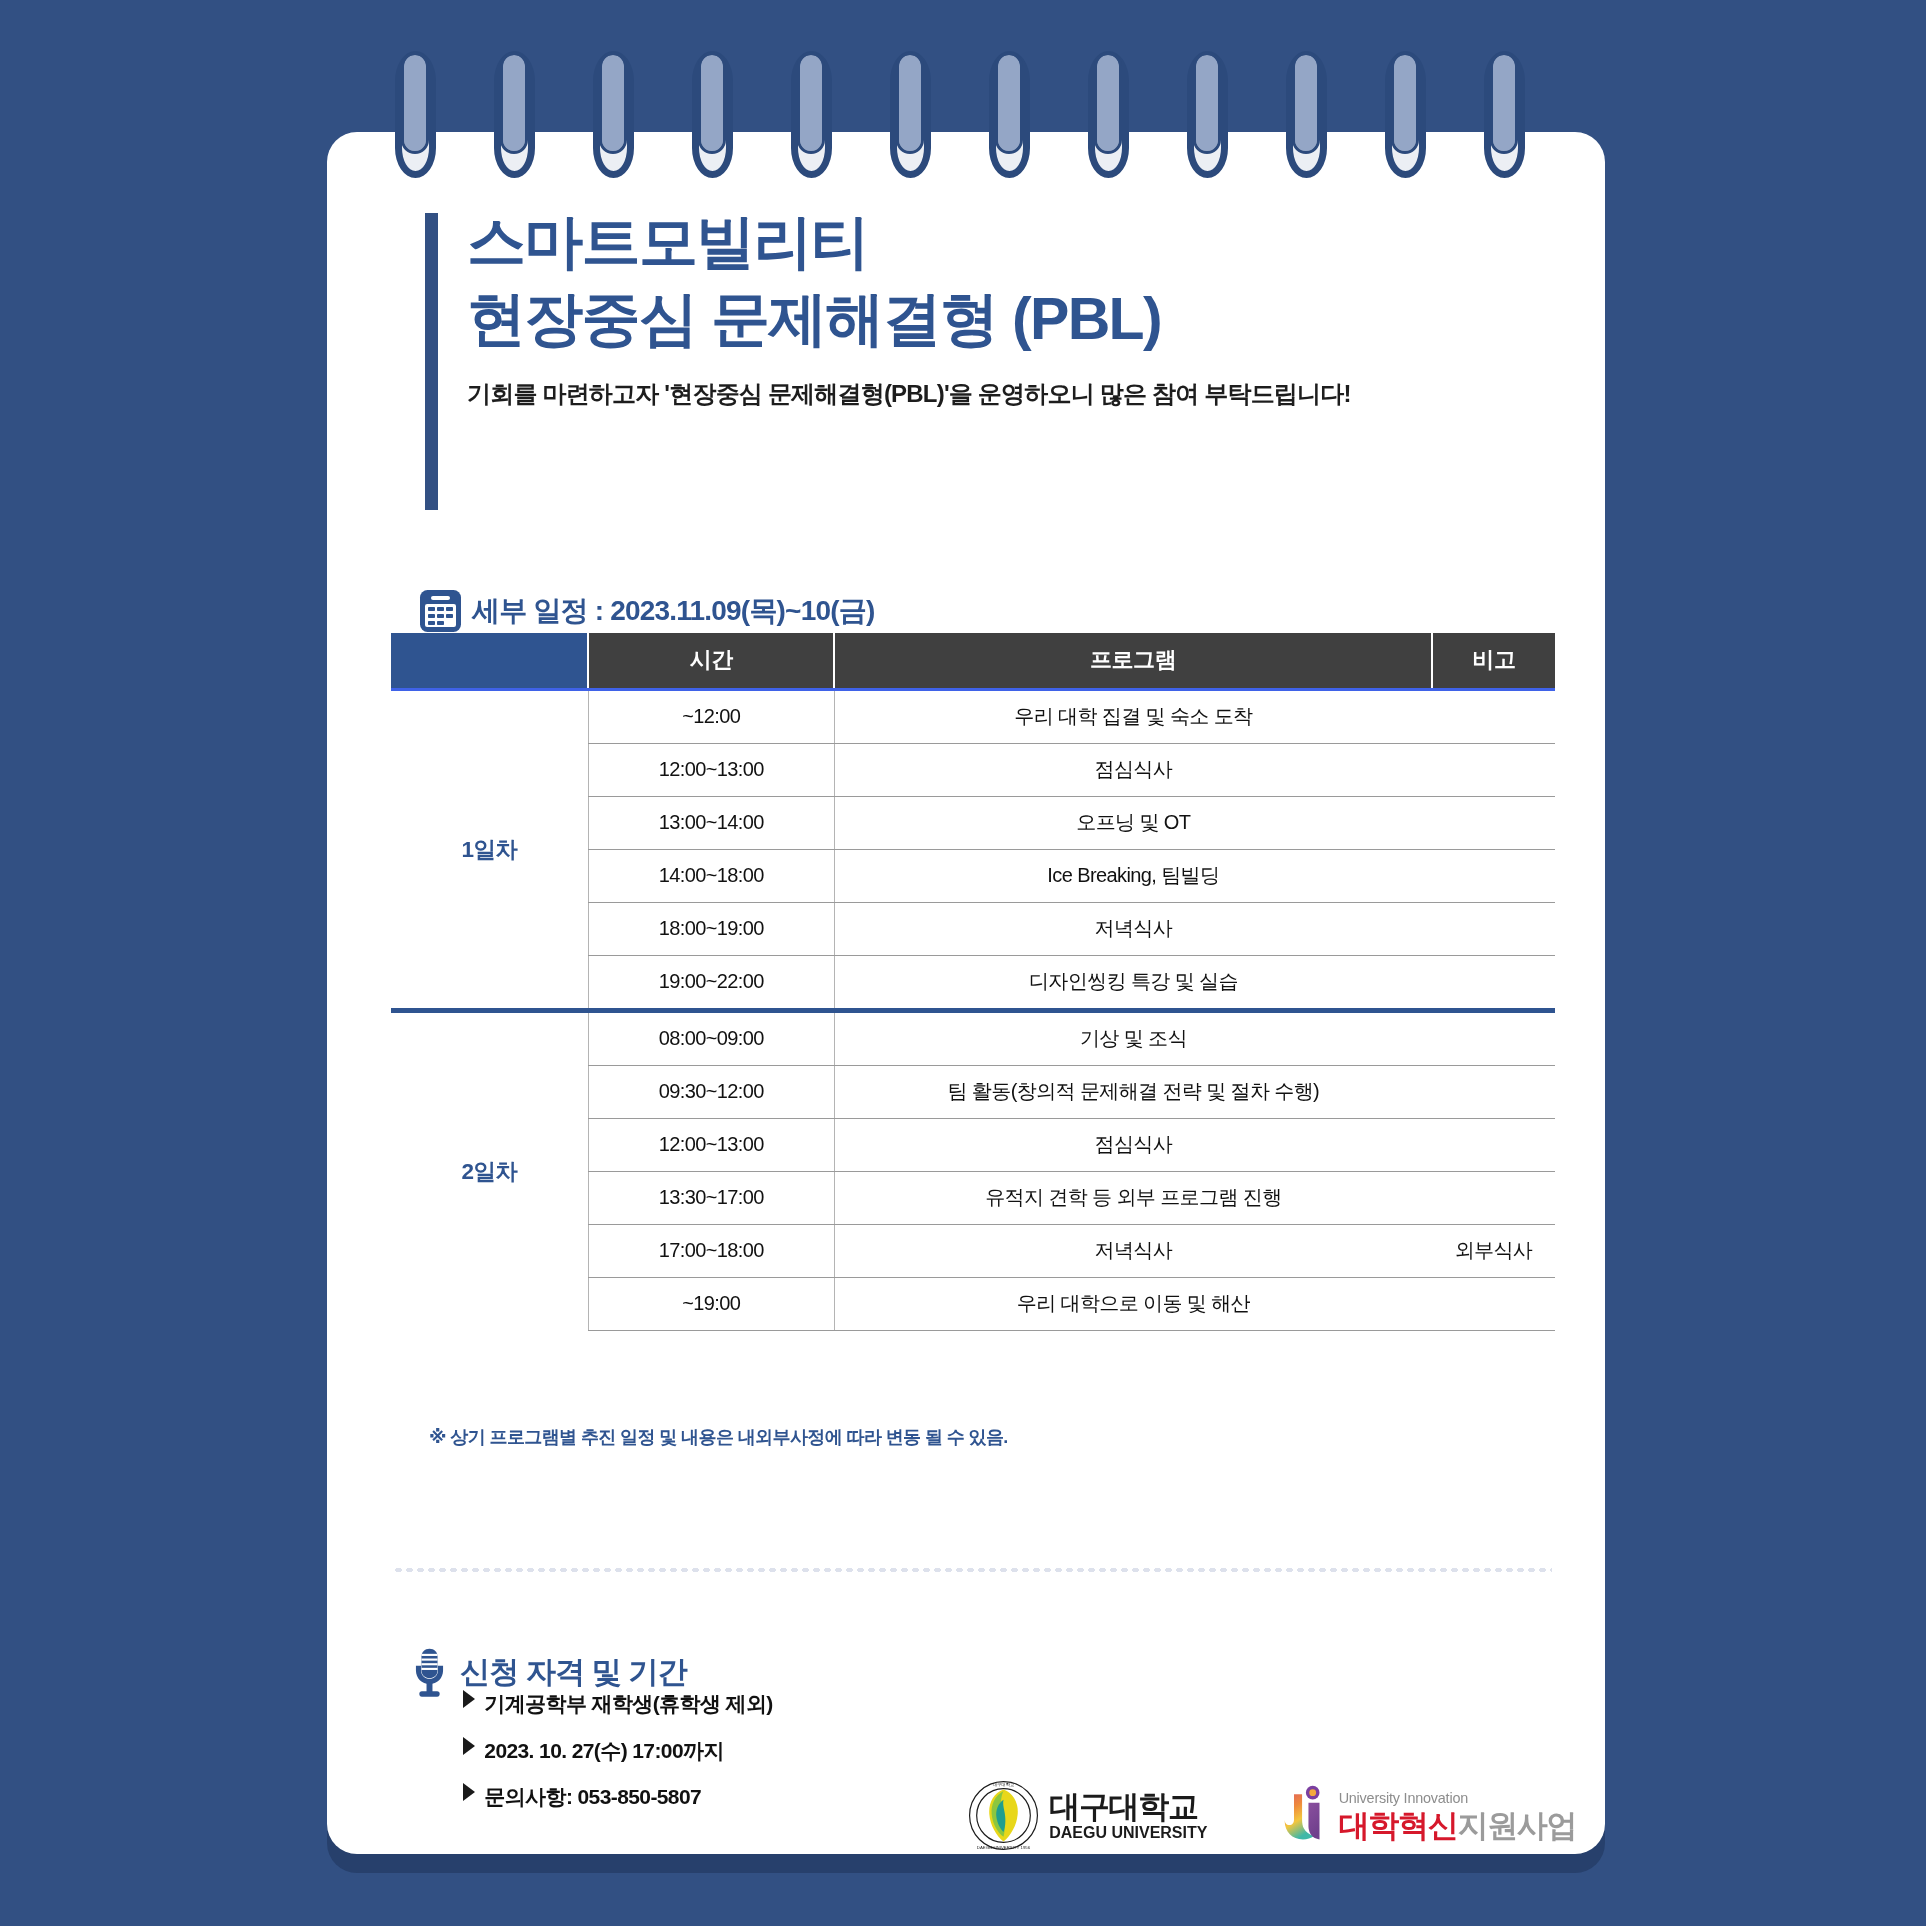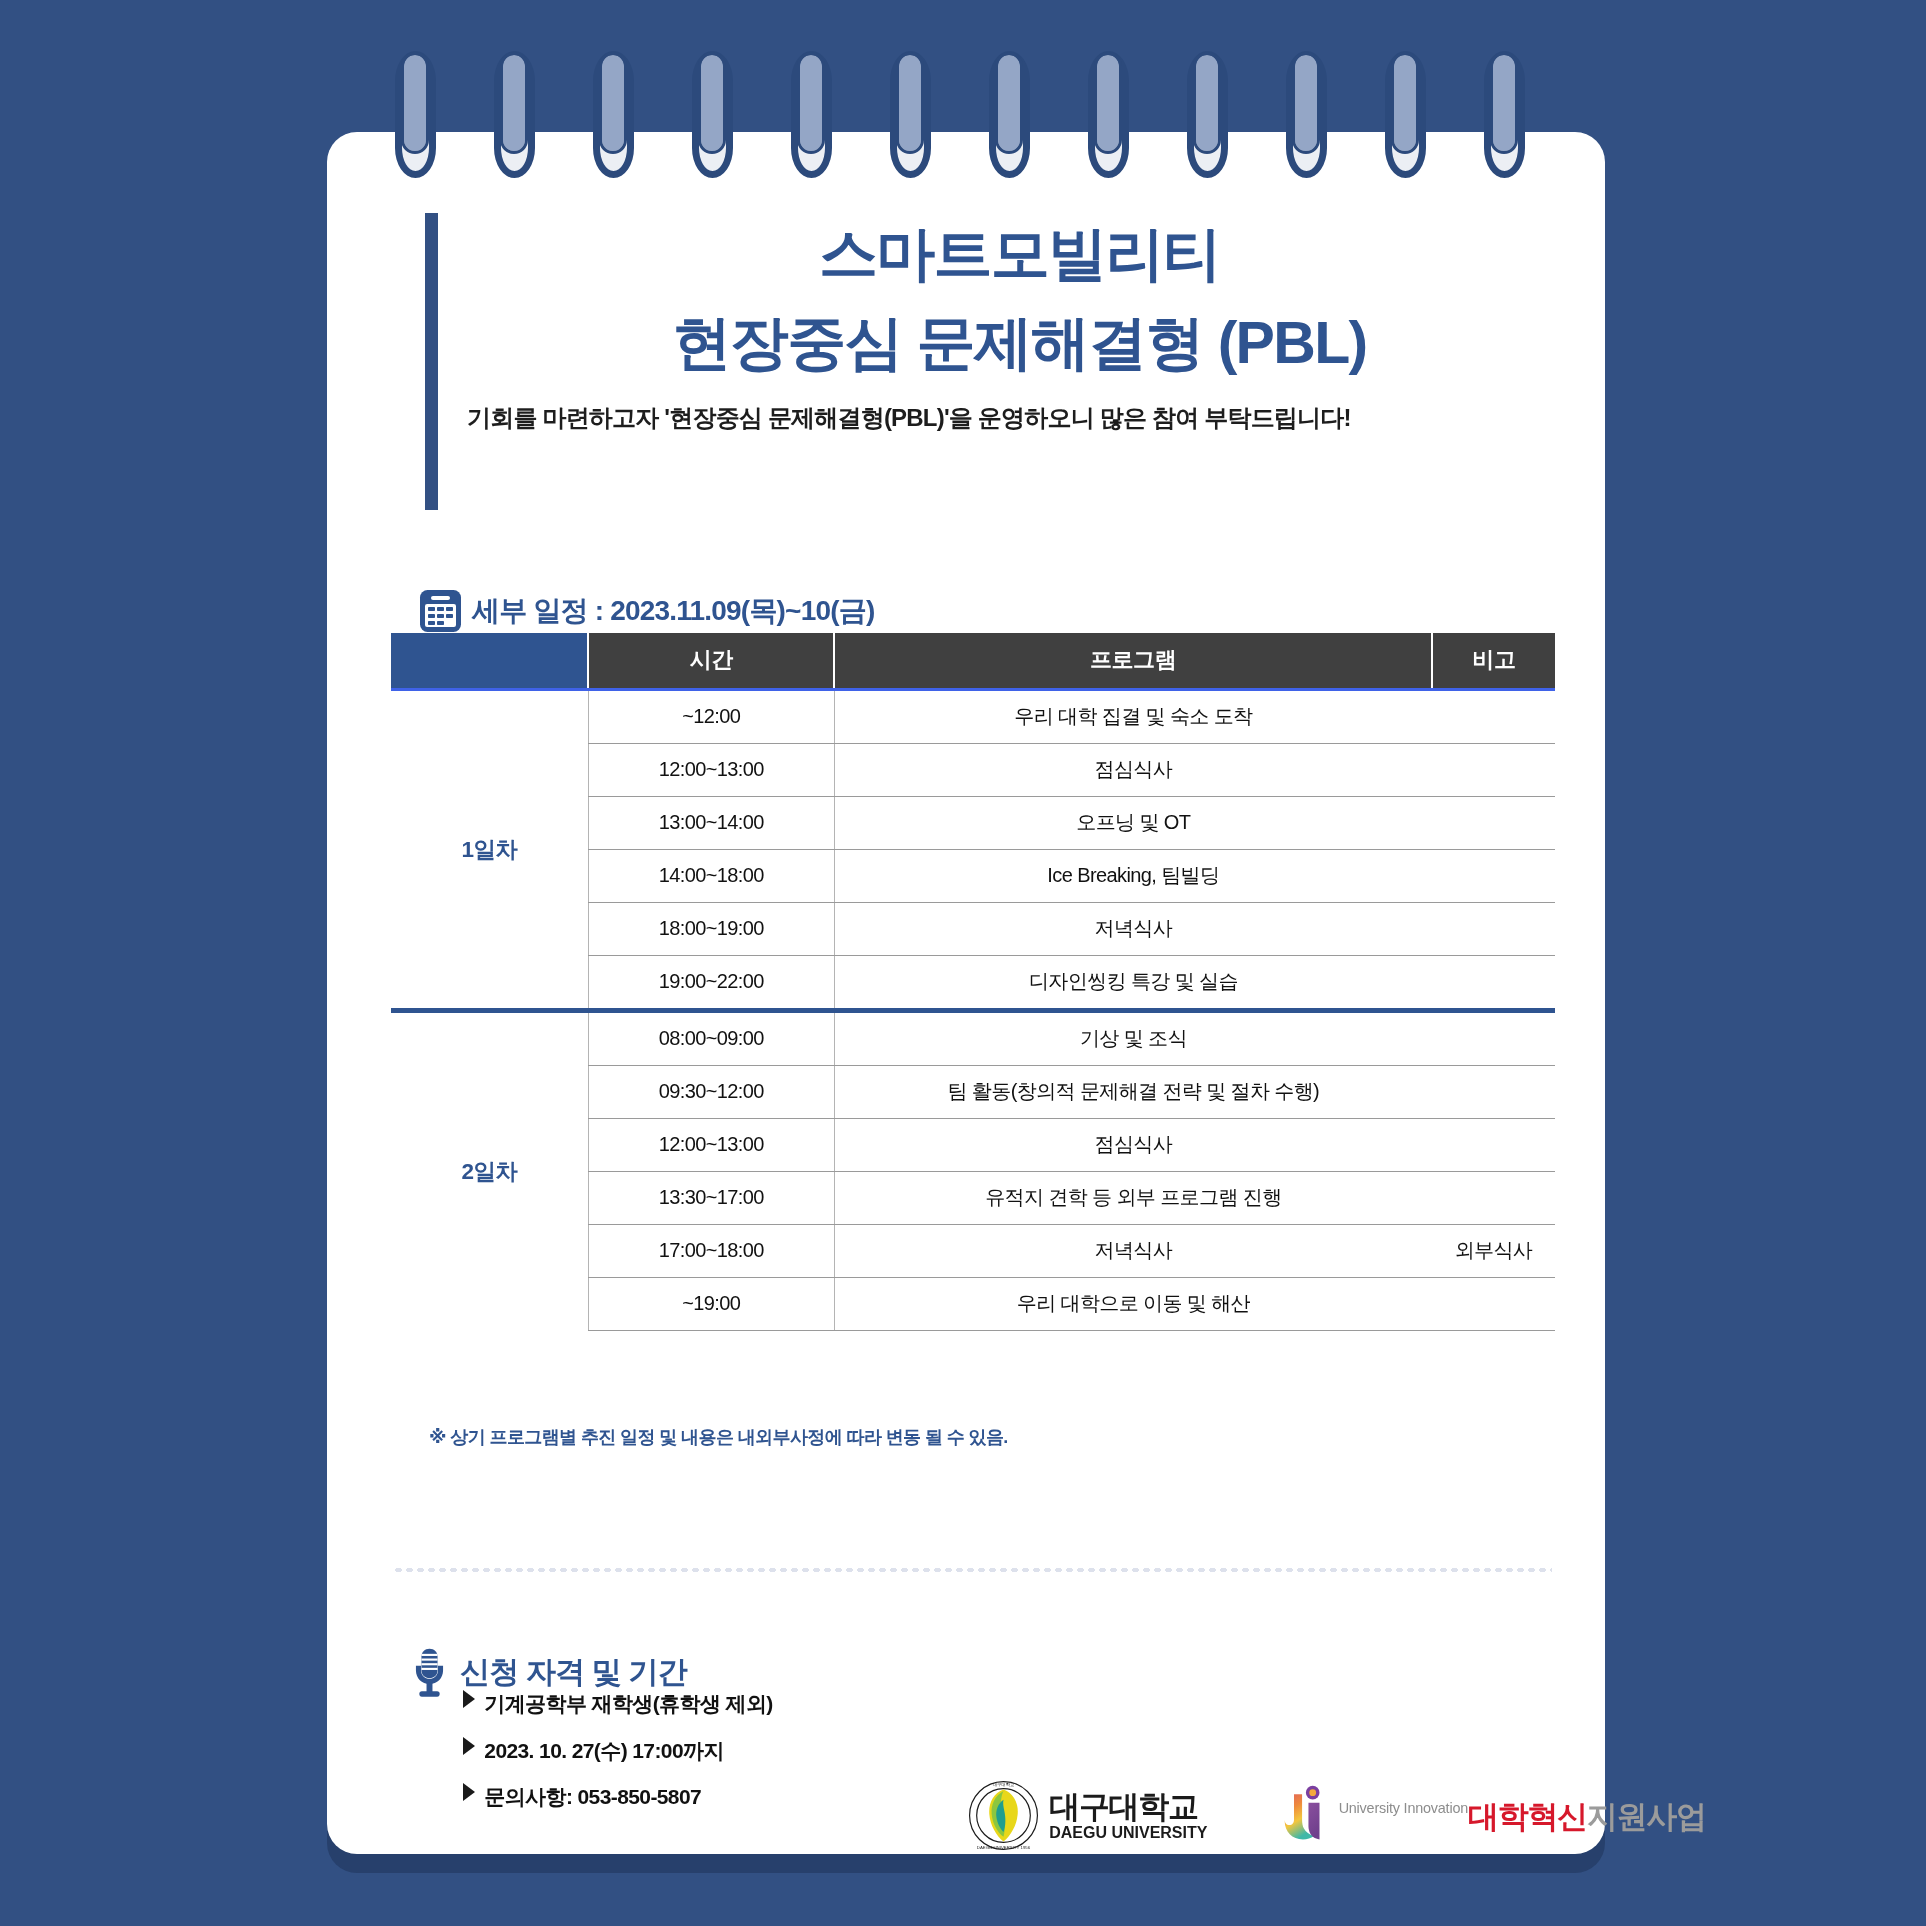--- a/index.html
+++ b/index.html
@@ -51,28 +51,27 @@
   }
 
   
   .title-block{position:absolute;left:425px;top:204px;width:1147px;}
   .accent-bar{
     position:absolute;left:0;top:9.3px;width:12.7px;height:297px;
     background:#325083;
   }
   .title-text{margin-left:42px;}
   h1.t1,h1.t2{
-    margin:12px;
+    margin:0;
     color:#2f5490;
     font-size:59px;
     font-weight:bold;
     letter-spacing:-1.7px;
     line-height:1.30;
     white-space:nowrap;
-    text-align:center;
   }
   .subtitle{
     margin-left:42px;
     margin-top:18px;
     color:#1d1d1d;
     font-size:24px;
     font-weight:bold;
     line-height:1.62;
     letter-spacing:-0.8px;
     white-space:nowrap;
@@ -177,21 +176,21 @@
     border-bottom:9.3px solid transparent;
     border-left:12.7px solid #1a1a1a;
   }
 
   
   .logos{position:absolute;left:968px;top:1780px;display:flex;align-items:center;gap:70px;}
   .logo{display:flex;align-items:center;gap:10.2px;}
   .du-text{display:flex;flex-direction:column;line-height:1;}
   .du-ko{font-size:31px;font-weight:bold;color:#1b1b1b;letter-spacing:-1.3px;}
   .du-en{font-size:16px;font-weight:bold;color:#1b1b1b;letter-spacing:0px;margin-top:3.8px;}
-  .ui-text{display:flex;flex-direction:row;line-height:1;}
+  .ui-text{display:flex;flex-direction:column;line-height:1;}
   .ui-en{font-size:14.4px;color:#8d8d8d;letter-spacing:-0.2px;margin-bottom:4.7px;}
   .ui-ko{font-size:31px;font-weight:bold;letter-spacing:-1.3px;white-space:nowrap;}
   .ui-ko .red{color:#d6182b;}
   .ui-ko .gray{color:#9b9b9b;}
 </style>
 </head>
 <body>
 
 <div id="poster">
 

